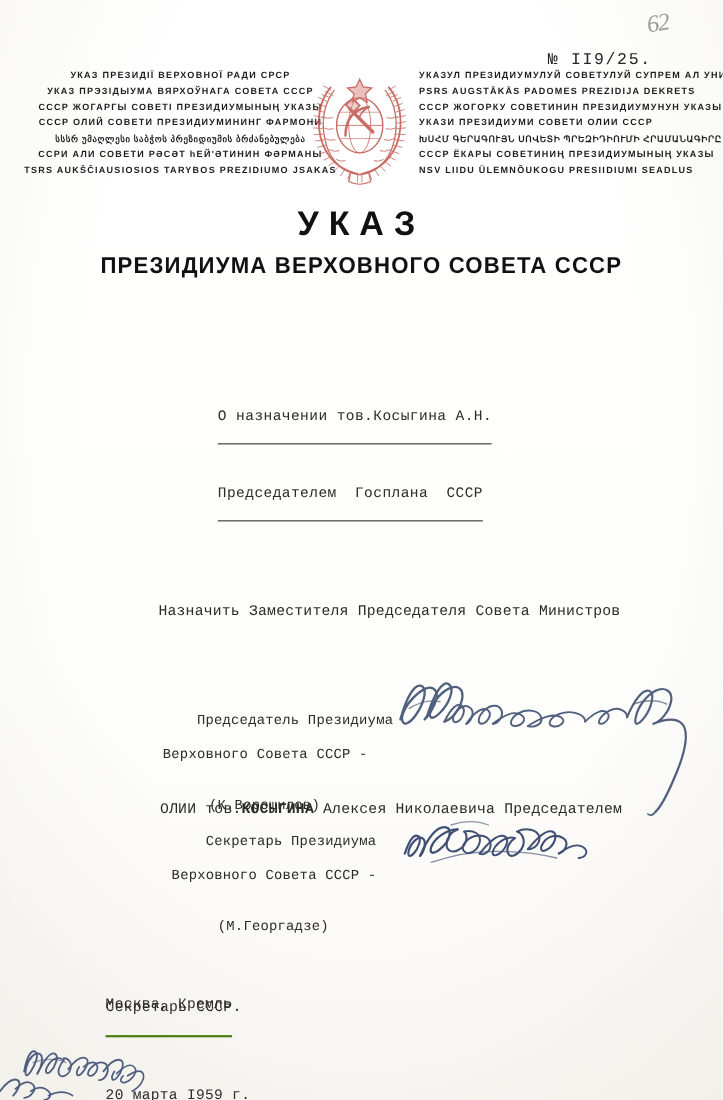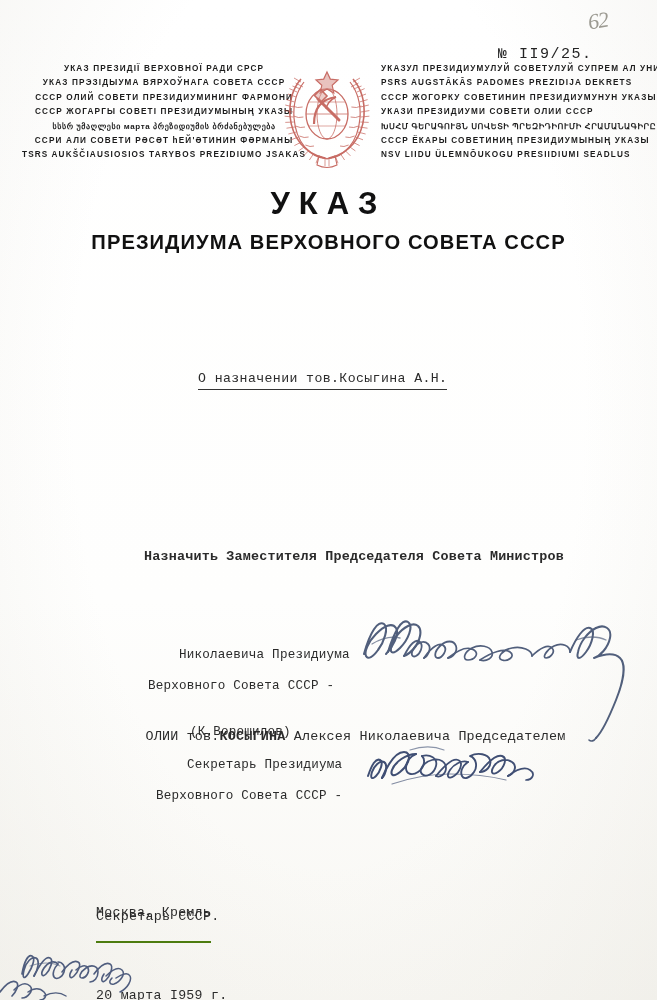--- a/index.html
+++ b/index.html
@@ -120,31 +120,31 @@
     white-space: pre;
   }
   #subject {
     position: absolute;
     top: 334px;
     left: 198px;
     font-size: 13.2px;
     line-height: 18px;
     letter-spacing: .4px;
   }
-  #subject .ul { border-bottom: 1px solid #333; display: inline-block; padding-bottom: 1px; }
+  #subject .ul { border-bottom: 1px solid #333; display: inline-block; padding-bottom: 15px; }
 
   #body {
     position: absolute;
     top: 444px;
     left: 96px;
     font-size: 13.4px;
     line-height: 45px;
     letter-spacing: .2px;
   }
-  #body .indent { padding-left: 48px; font-weight: bold; }
+  #body .indent { padding-left: 48px; }
   #body .strong { font-weight: bold; }
 
   
   .sig-block {
     position: absolute;
     font-family: "Liberation Mono", "DejaVu Sans Mono", monospace;
     font-size: 12.6px;
     line-height: 15.5px;
     letter-spacing: .2px;
     color: #2b2b2b;
@@ -188,23 +188,23 @@
 
   <div id="folio">62</div>
 
   <div id="letterhead">
 
     <div id="doc-number" class="tw">№ II9/25.</div>
 
     <div id="lang-left" class="lang-block">
       <div>УКАЗ ПРЕЗИДIЇ ВЕРХОВНОЇ РАДИ СРСР</div>
       <div>УКАЗ ПРЭЗIДЫУМА ВЯРХОЎНАГА СОВЕТА СССР</div>
+      <div>СССР ЖОГАРГЫ СОВЕТІ ПРЕЗИДИУМЫНЫҢ УКАЗЫ</div>
       <div>СССР ОЛИЙ СОВЕТИ ПРЕЗИДИУМИНИНГ ФАРМОНИ</div>
-      <div>СССР ЖОГАРГЫ СОВЕТІ ПРЕЗИДИУМЫНЫҢ УКАЗЫ</div>
-      <div class="geo">სსსრ უმაღლესი марта პრეზიდიუმის ბრძანებულება</div>
+      <div class="geo">სსსრ უმაღლესი საბჭოს პრეზიდიუმის ბრძანებულება</div>
       <div>ССРИ АЛИ СОВЕТИ РӘСӘТ hЕЙ'ӘТИНИН ФӘРМАНЫ</div>
       <div>TSRS AUKŠČIAUSIOSIOS TARYBOS PREZIDIUMO JSAKAS</div>
     </div>
 
     <div id="lang-right" class="lang-block">
       <div>УКАЗУЛ ПРЕЗИДИУМУЛУЙ СОВЕТУЛУЙ СУПРЕМ АЛ УНИУНИЙ РСС</div>
       <div>PSRS AUGSTĀKĀS PADOMES PREZIDIJA DEKRETS</div>
       <div>СССР ЖОГОРКУ СОВЕТИНИН ПРЕЗИДИУМУНУН УКАЗЫ</div>
       <div>УКАЗИ ПРЕЗИДИУМИ СОВЕТИ ОЛИИ СССР</div>
       <div class="arm">ԽՍՀՄ ԳԵՐԱԳՈՒՅՆ ՍՈՎԵՏԻ ՊՐԵԶԻԴԻՈՒՄԻ ՀՐԱՄԱՆԱԳԻՐԸ</div>
@@ -263,32 +263,33 @@
     </svg>
   </div>
 
   <div id="title-block">
     <div id="title-main">УКАЗ</div>
     <div id="title-sub">ПРЕЗИДИУМА ВЕРХОВНОГО СОВЕТА СССР</div>
   </div>
 
   <div id="subject" class="tw">
     <div><span class="ul">О назначении тов.Косыгина А.Н.</span></div>
+    <div><span class="ul">Председателем  Госплана  СССР</span></div>
   </div>
 
   <div id="body" class="tw">
     <div class="indent">Назначить Заместителя Председателя Совета Министров</div>
     <div>
       <span>ОЛИИ тов.</span><span class="strong">КОСЫГИНА</span><span> Алексея Николаевича Председателем</span>
     </div>
     <div>Секретарь СССР.</div>
   </div>
 
   <div id="sig-chairman" class="sig-block">
-    <span>Николаевича Президиума</span>
+    <span>Председатель Президиума</span>
     <span style="display:block">Верховного Совета СССР -</span>
     <span class="sig-name">(К.Ворошилов)</span>
   </div>
 
   <svg id="signature-voroshilov" class="signature" viewBox="0 0 286 150">
     <g fill="none" stroke="#3a4a6b" stroke-linecap="round" stroke-linejoin="round" opacity=".88">
       <path d="M6 58 C12 36 20 24 26 28 C31 32 26 46 20 54 C15 61 10 64 8 60
                C6 56 10 46 18 38 C26 30 34 26 38 32 C42 38 34 52 28 58" stroke-width="2.1"></path>
       <path d="M30 56 C36 36 44 22 50 26 C56 30 50 44 42 52 C36 58 32 58 33 52
                C34 44 42 34 50 30 C58 26 64 30 62 40 C60 50 52 58 46 60" stroke-width="2.1"></path>
@@ -309,20 +310,21 @@
                C250 124 242 138 238 142" stroke-width="2"></path>
       <path d="M238 142 C236 145 233 146 231 144" stroke-width="1.6"></path>
       <path d="M14 48 C24 42 34 40 42 42" stroke-width="1.3" opacity=".7"></path>
       <path d="M218 44 C228 40 240 40 248 44" stroke-width="1.3" opacity=".7"></path>
     </g>
   </svg>
 
   <div id="sig-secretary" class="sig-block">
     <span>Секретарь Президиума</span>
     <span style="display:block">Верховного Совета СССР -</span>
+    <span class="sig-name">(М.Георгадзе)</span>
   </div>
 
   <svg id="signature-georgadze" class="signature" viewBox="0 0 180 60">
     <g fill="none" stroke="#2c3d66" stroke-linecap="round" stroke-linejoin="round" opacity=".9">
       <path d="M2 36 C6 24 10 18 14 20 C18 22 14 32 10 36 C6 40 4 38 6 32
                C8 26 14 20 18 22 C22 24 20 34 16 38" stroke-width="2"></path>
       <path d="M16 38 C22 24 30 12 38 12 C46 12 44 24 34 32 C28 37 24 36 26 30
                C29 22 40 14 50 14" stroke-width="2.1"></path>
       <path d="M50 14 C44 16 40 22 40 28 C40 34 46 36 52 32 C58 28 60 20 56 16" stroke-width="1.9"></path>
       <path d="M56 16 C64 14 72 18 70 26 C68 34 60 38 56 34

